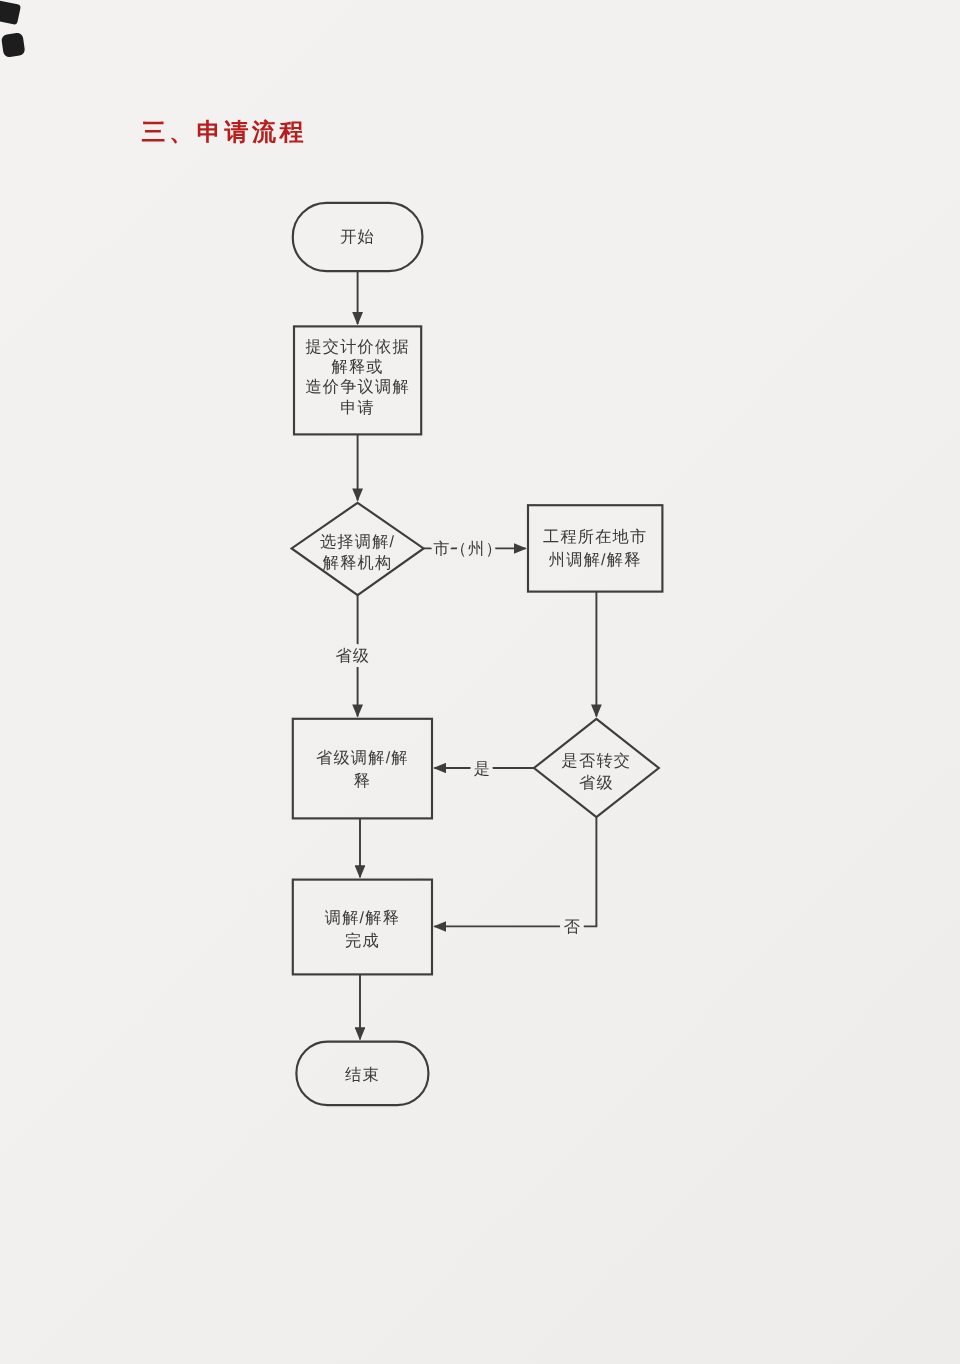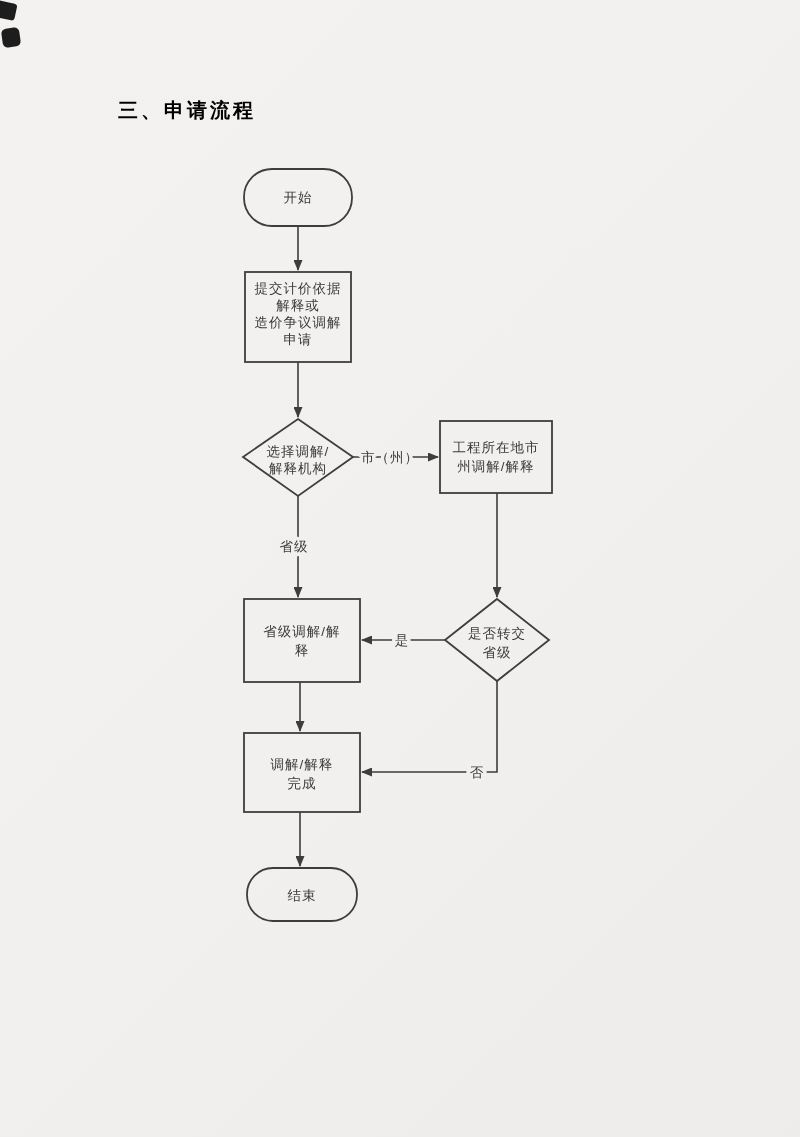--- a/index.html
+++ b/index.html
@@ -14,21 +14,21 @@
     background: linear-gradient(135deg, #f3f2f0 0%, #f1f0ee 55%, #edecEA 100%);
     font-family: "Liberation Sans", sans-serif;
   }
   .page-title {
     position: absolute;
     left: 118px;
     top: 97px;
     font-family: "Liberation Serif", serif;
     font-size: 20px;
     font-weight: bold;
-    color: #000000;
+    color: #b91c1c;
     letter-spacing: 3px;
   }
   .scan-mark {
     position: absolute;
     background: #1d1d1d;
     border-radius: 3px;
   }
   .scan-mark.m1 { left: -4px; top: 2px; width: 20px; height: 17px; transform: rotate(12deg); }
   .scan-mark.m2 { left: 2px; top: 28px; width: 18px; height: 19px; transform: rotate(-8deg); border-radius: 5px; }
   svg.flow {

